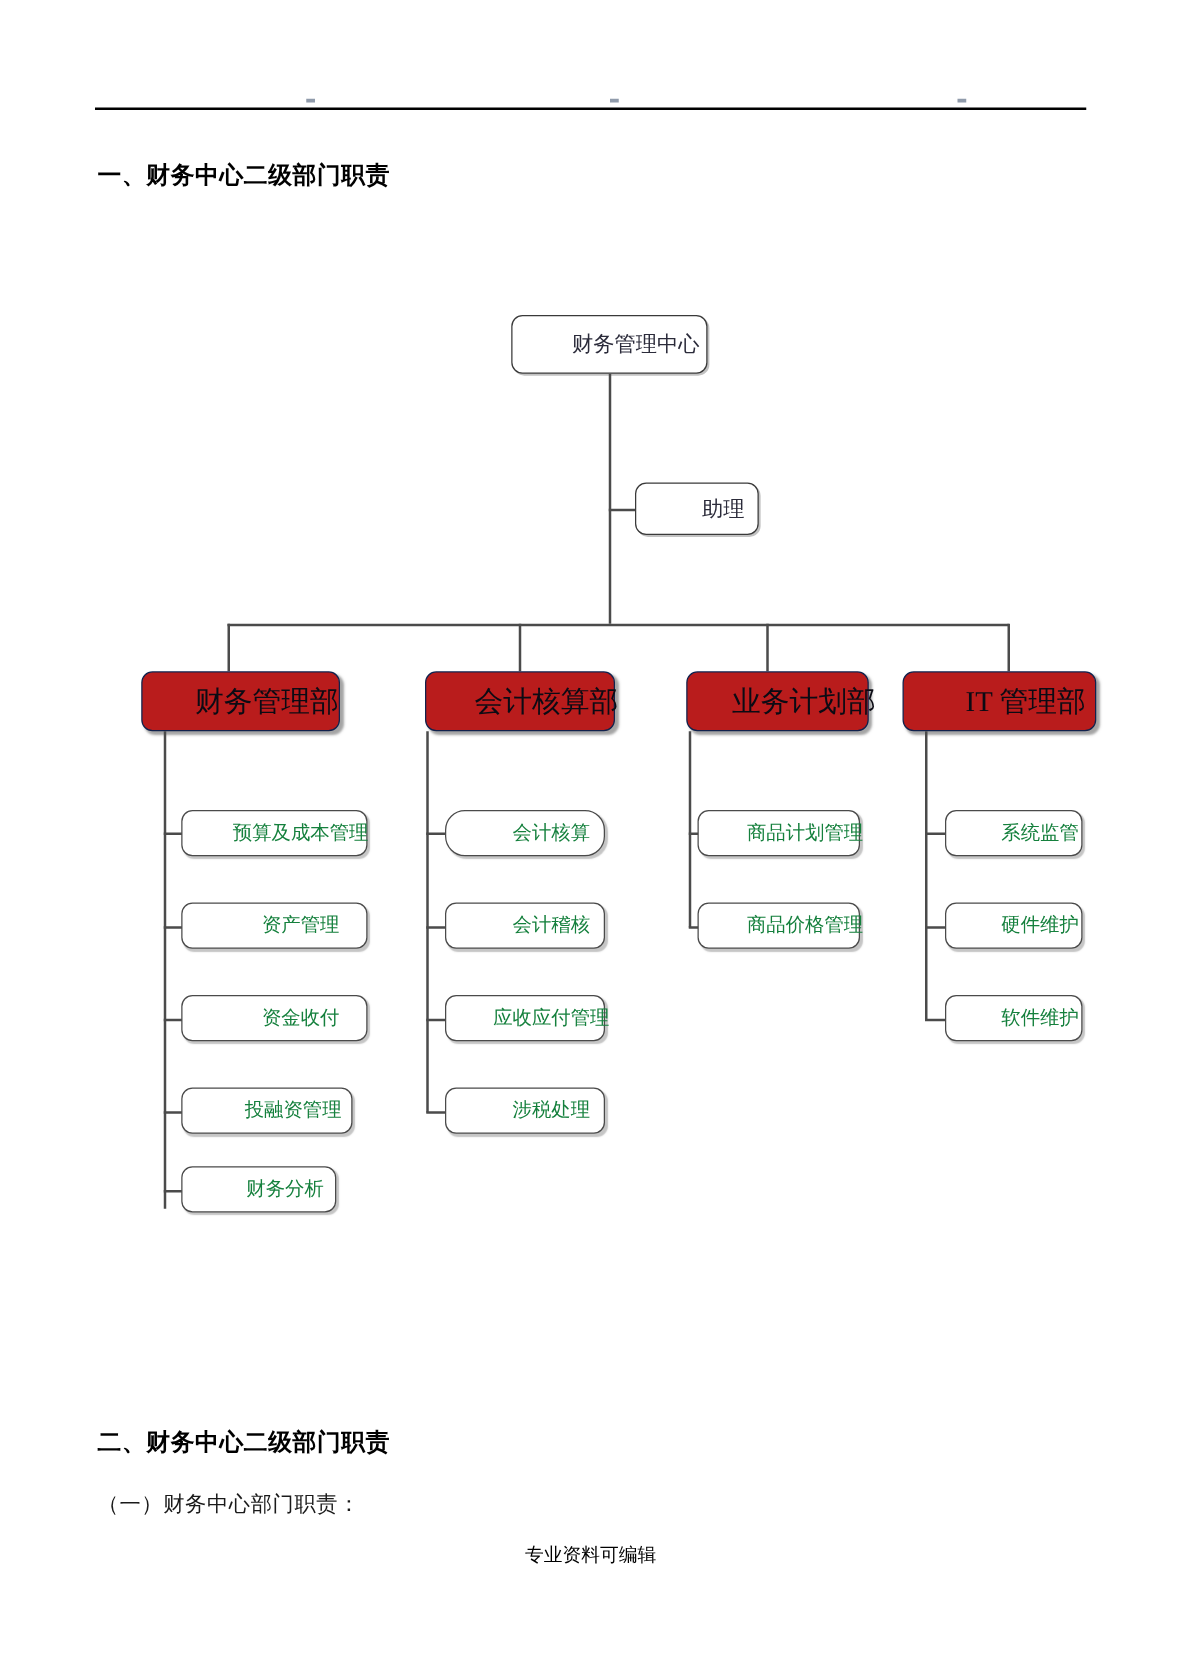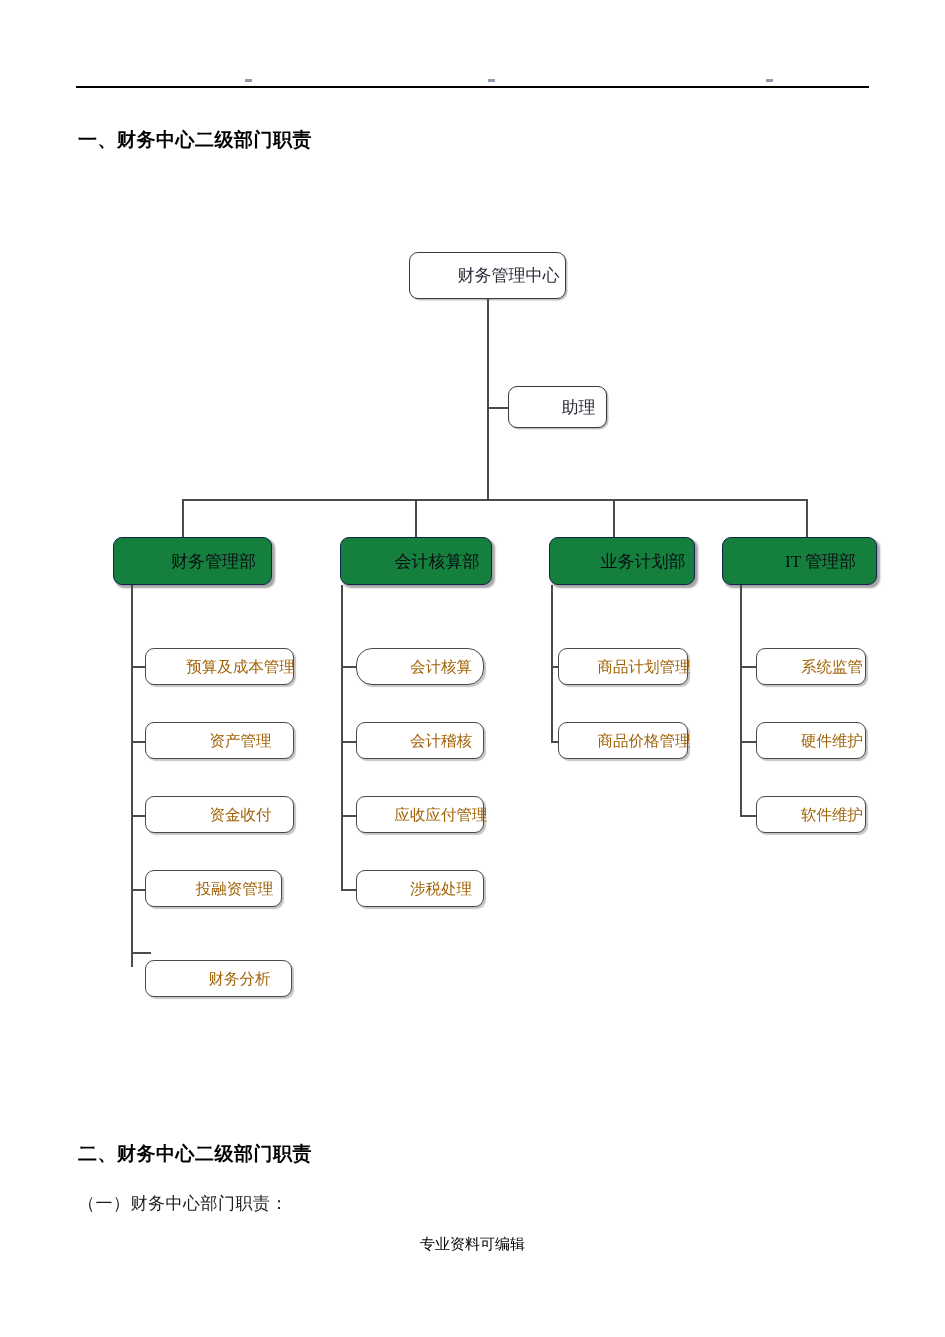--- a/index.html
+++ b/index.html
@@ -98,32 +98,32 @@
   
   .node.plain-top {
     background: #ffffff;
     border: 1.3px solid #3a3a3a;
     color: #2b2b3a;
     box-shadow: 1.5px 1.5px 0 rgba(120,120,120,.45);
   }
 
   
   .node.dept {
-    background: #15803d;
+    background: #b91c1c;
     border: 1.3px solid #11224d;
     color: #0b0b14;
     box-shadow: 2.5px 2.5px 2px rgba(90,90,90,.55);
-    font-size: 17px;
+    font-size: 23px;
   }
 
   
   .node.leaf {
     background: #ffffff;
     border: 1.2px solid #4a4a4a;
-    color: #a16207;
+    color: #15803d;
     box-shadow: 2px 2px 1px rgba(140,140,140,.5);
     font-size: 15.5px;
   }
 
   
   .ln {
     position: absolute;
     background: #4b4b4b;
   }
   .ln.v { width: 1.6px; }
@@ -170,21 +170,21 @@
     <div class="ln h" style="left:131px; top:666px; width:20px;"></div>
     <div class="ln h" style="left:131px; top:741px; width:20px;"></div>
     <div class="ln h" style="left:131px; top:815px; width:20px;"></div>
     <div class="ln h" style="left:131px; top:889px; width:20px;"></div>
     <div class="ln h" style="left:131px; top:952px; width:20px;"></div>
 
     <div class="node leaf" style="left:145px; top:648px; width:149px; height:37px;">预算及成本管理</div>
     <div class="node leaf" style="left:145px; top:722px; width:149px; height:37px;">资产管理</div>
     <div class="node leaf" style="left:145px; top:796px; width:149px; height:37px;">资金收付</div>
     <div class="node leaf" style="left:145px; top:870px; width:137px; height:37px;">投融资管理</div>
-    <div class="node leaf" style="left:145px; top:960px; width:147px; height:37px;text-align:right;">财务分析</div>
+    <div class="node leaf" style="left:145px; top:933px; width:124px; height:37px;text-align:right;">财务分析</div>
 
     <div class="ln v" style="left:341px; top:585px; height:305px;"></div>
 
     <div class="ln h" style="left:341px; top:666px; width:20px;"></div>
     <div class="ln h" style="left:341px; top:741px; width:20px;"></div>
     <div class="ln h" style="left:341px; top:815px; width:20px;"></div>
     <div class="ln h" style="left:341px; top:889px; width:20px;"></div>
 
     <div class="node leaf" style="left:356px; top:648px; width:128px; height:37px;border-radius:16px;">会计核算</div>
     <div class="node leaf" style="left:356px; top:722px; width:128px; height:37px;">会计稽核</div>

